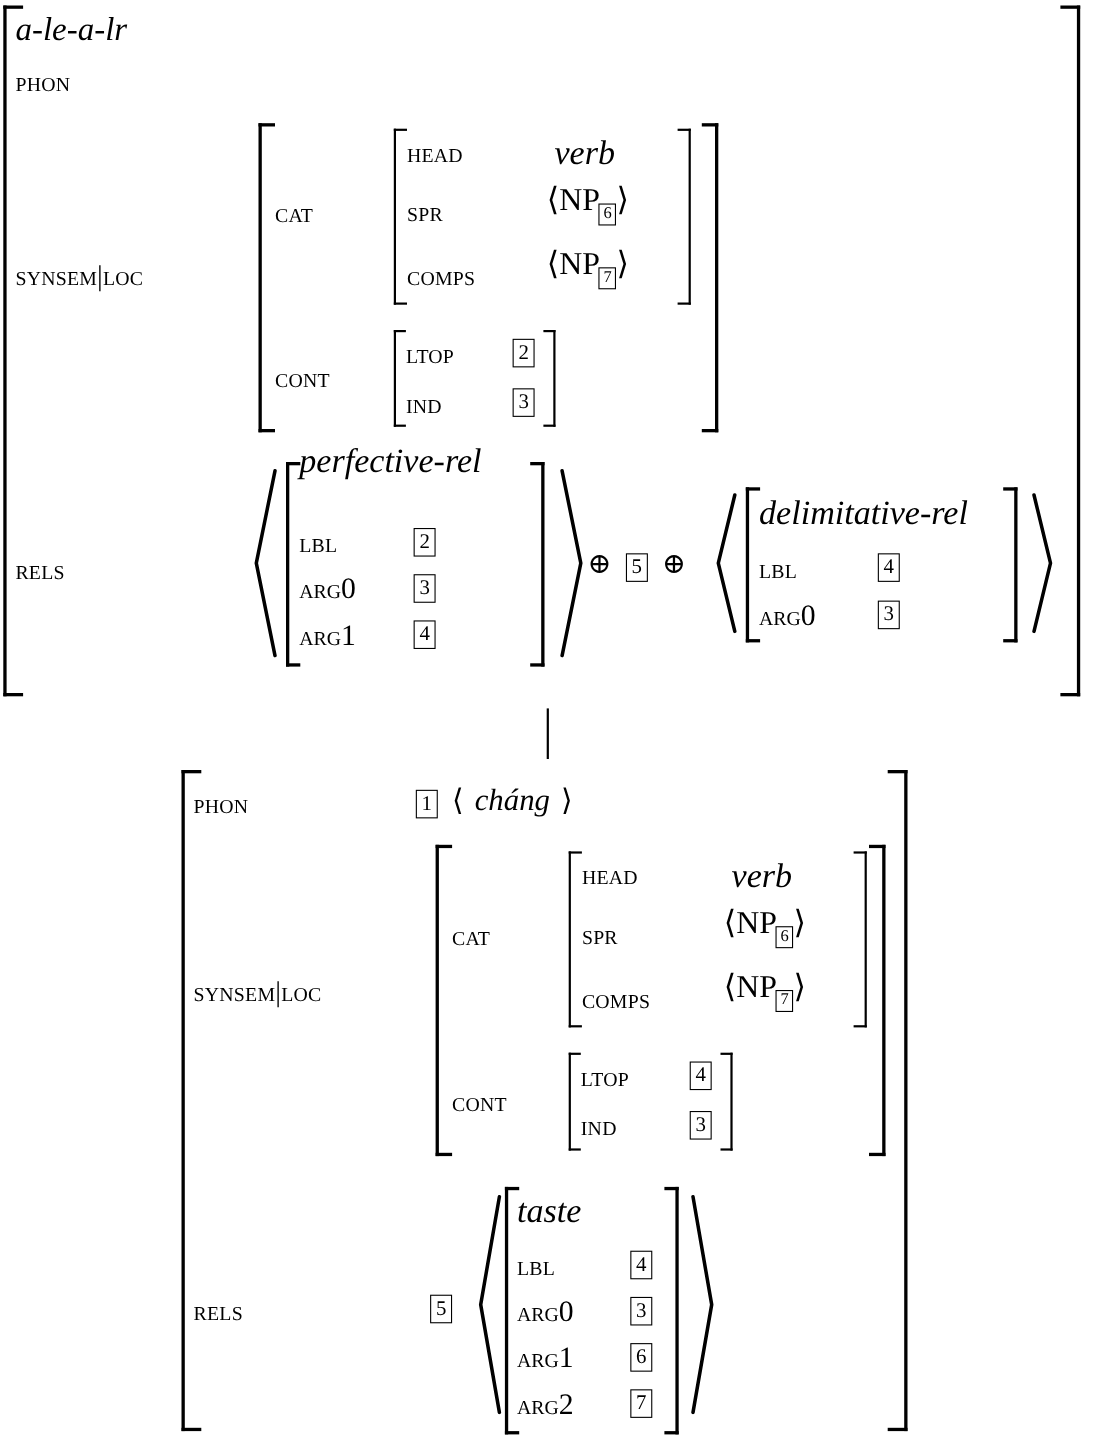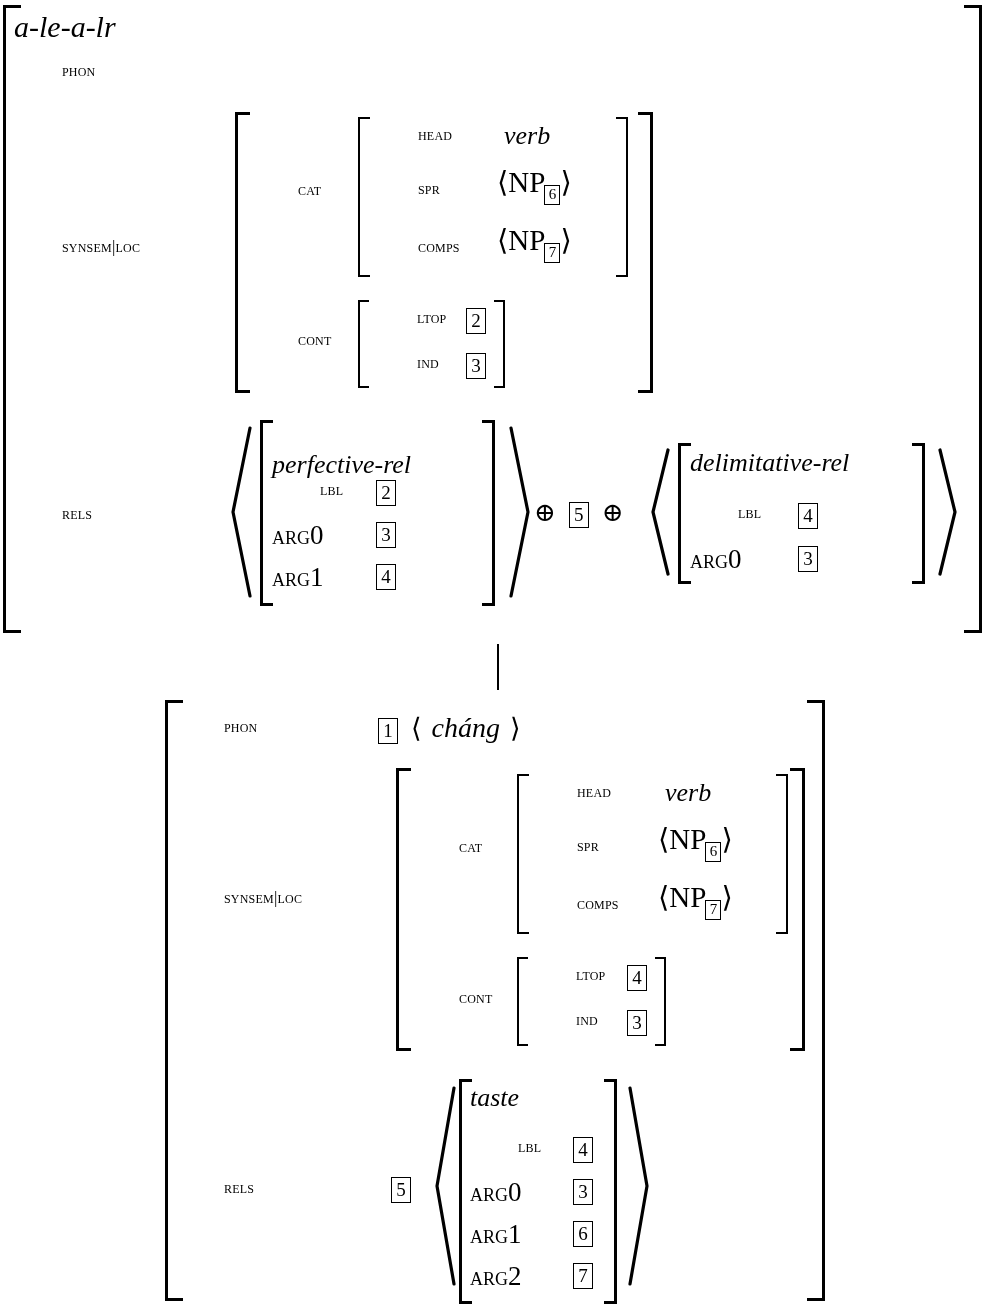--- a/index.html
+++ b/index.html
@@ -14,25 +14,24 @@
     font-family: "Liberation Serif", "DejaVu Serif", serif;
     color: #000000;
     overflow: hidden;
   }
 
   
   .sc {                       
     font-family: "Liberation Serif", "DejaVu Serif", serif;
     font-variant: small-caps;
     text-transform: lowercase;
-    font-size: 17px;
+    font-size: 26px;
     letter-spacing: .2px;
     white-space: nowrap;
     line-height: 1;
-    margin-left: 48px;
   }
   .sc-arg {                   
     font-family: "Liberation Serif", "DejaVu Serif", serif;
     font-size: 25px;
     white-space: nowrap;
     line-height: 1;
   }
   .sc-arg .a {
     font-variant: small-caps;
     text-transform: lowercase;
@@ -40,21 +39,21 @@
   .sc-arg .n { font-size: 27px; }
 
   .ital {
     font-style: italic;
     font-size: 28px;
     white-space: nowrap;
     line-height: 1;
   }
   .type {                     
     font-style: italic;
-    font-size: 26px;
+    font-size: 31px;
     white-space: nowrap;
     line-height: 1;
   }
   .plain {
     font-size: 27px;
     white-space: nowrap;
     line-height: 1;
   }
 
   
@@ -186,21 +185,21 @@
   </div>
   <div class="ang" style="left:507px;top:426px;">
     <svg width="26" height="172" viewBox="0 0 26 172">
       <polyline points="4,2 21,86 4,170" fill="none" stroke="#000" stroke-width="3.2" stroke-linecap="round" stroke-linejoin="round"></polyline>
     </svg>
   </div>
 
   <div class="brk l" style="left:260px;top:420px;width:13px;height:186px;"></div>
   <div class="brk r" style="left:482px;top:420px;width:13px;height:186px;"></div>
 
-  <div class="abs type" style="left:272px;top:452px;font-style:italic;">perfective-rel</div>
+  <div class="abs type" style="left:272px;top:403px;font-style:italic;">perfective-rel</div>
 
   <div class="abs sc" style="left:272px;top:481px;">LBL</div>
   <div class="abs" style="left:376px;top:480px;">
     <span class="tag">2</span>
   </div>
 
   <div class="abs sc-arg" style="left:272px;top:522px;">
     <span class="a">ARG</span><span class="n">0</span>
   </div>
   <div class="abs" style="left:376px;top:522px;">

